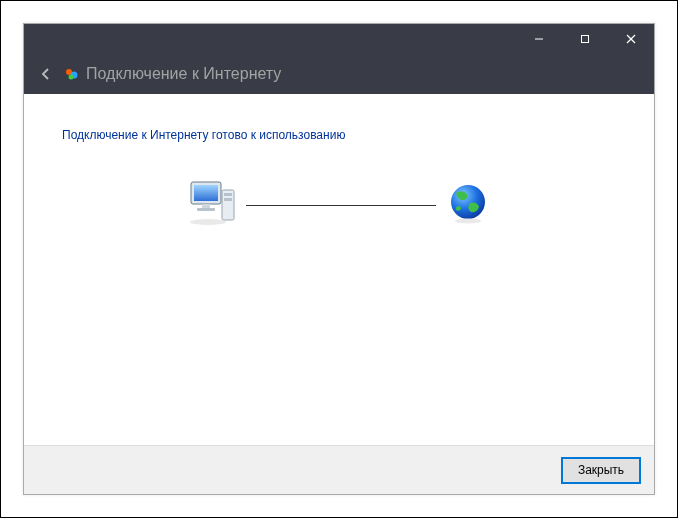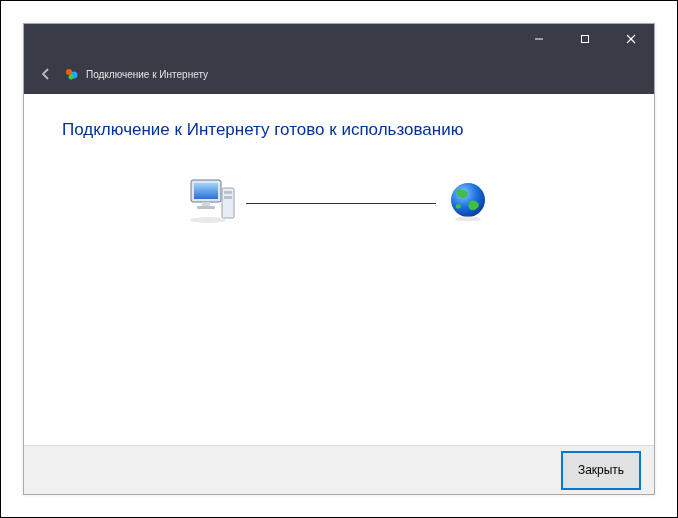--- a/index.html
+++ b/index.html
@@ -3,29 +3,29 @@
 <meta charset="utf-8">
 <style>
   html,body{margin:0;padding:0;font-family:"Segoe UI",Tahoma,sans-serif;background:#fff}
   .outer{width:678px;height:518px;box-sizing:border-box;border:1px solid #000;background:#fff;position:relative}
   .window{position:absolute;left:22px;top:22px;right:22px;bottom:22px;border:1px solid #aaa;background:#fff;display:flex;flex-direction:column;box-shadow:0 0 3px rgba(0,0,0,.1)}
   .titlebar{height:30px;background:#393c46;display:flex;align-items:center;justify-content:flex-end;color:#fff}
   .tb-btn{width:46px;height:30px;display:flex;align-items:center;justify-content:center;font-size:10px;font-family:Arial}
   .header{height:40px;background:#393c46;display:flex;align-items:center;padding:0 8px;color:#fff}
   .back{width:28px;height:28px;display:flex;align-items:center;justify-content:center;color:#ccc;margin-right:4px}
   .back svg{display:block}
-  .htitle{font-size:10px;color:#e5e5e5}
+  .htitle{font-size:16px;color:#a3a3a3}
   .hicon{margin-right:6px;display:inline-flex}
   .content{flex:1;padding:20px 38px 0;display:flex;flex-direction:column}
-  .heading{color:#003399;font-size:17px;margin:6px 0 20px}
+  .heading{color:#003399;font-size:12px;margin:14px 0 20px}
   .diagram{display:flex;align-items:center;justify-content:center;gap:10px;margin:18px 0 40px}
   .line{width:190px;height:1px;background:#333}
   .hint{font-size:12px;color:#000;line-height:1.5;margin:48px 30px 0}
   .footer{height:48px;border-top:1px solid #ddd;background:#f0f0f0;display:flex;align-items:center;justify-content:flex-end;padding:0 14px}
-  .btn{min-width:78px;height:37px;font-size:12px;border:1px solid #999;background:#e1e1e1;padding:0 12px;cursor:pointer}
+  .btn{min-width:78px;height:25px;font-size:12px;border:1px solid #999;background:#e1e1e1;padding:0 12px;cursor:pointer}
   .btn.focused{outline:2px solid #0078d7;outline-offset:-1px;border-color:#0078d7}
 </style>
 </head>
 <body>
 
 <div class="outer">
 <div class="window">
 
   <div class="titlebar">
     <div class="tb-btn" title="Свернуть">

